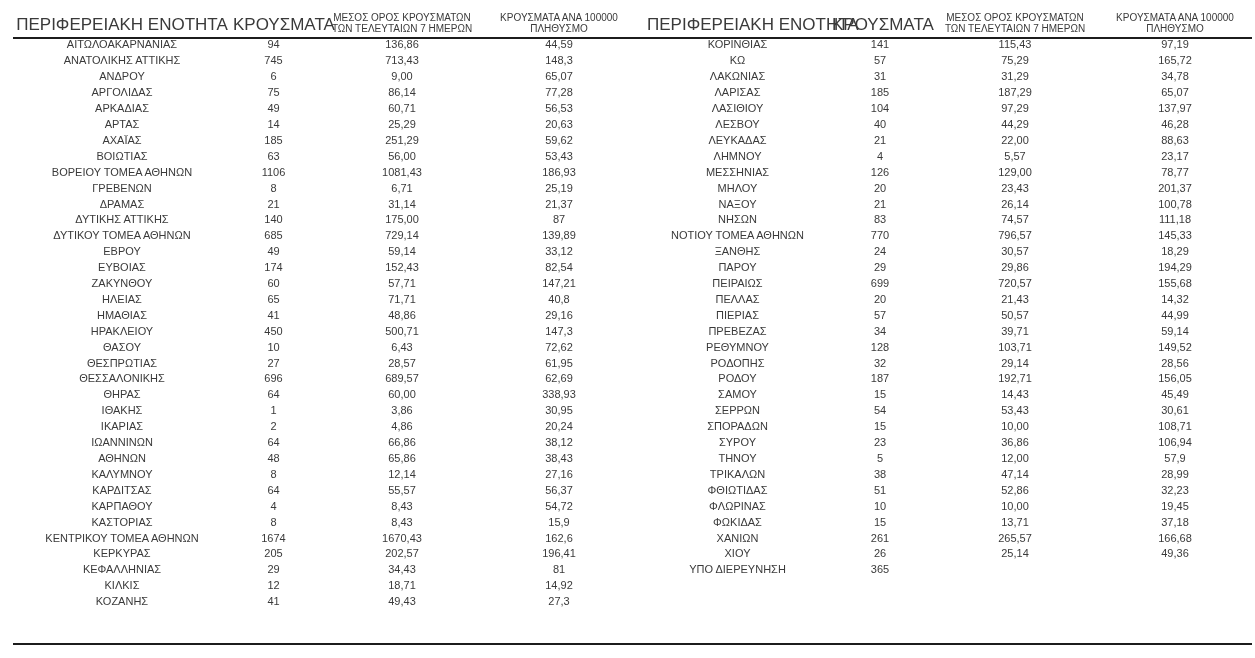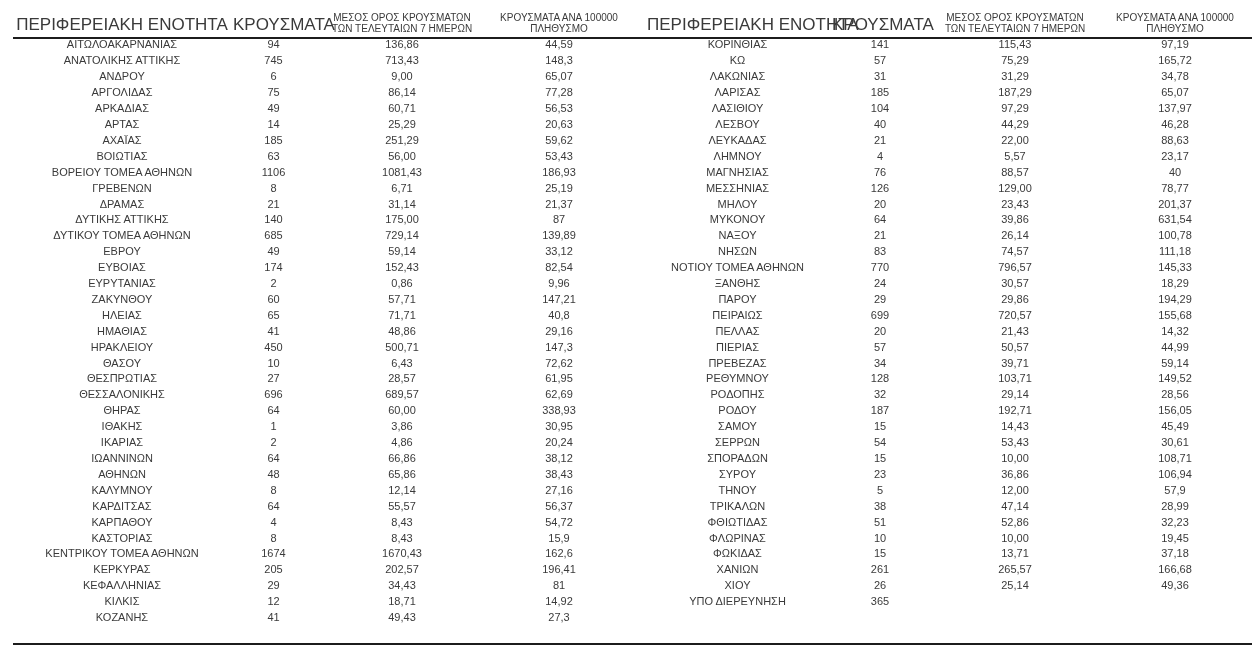--- a/index.html
+++ b/index.html
@@ -165,26 +165,20 @@
           <td>59,14</td>
           <td>33,12</td>
         </tr>
         <tr>
           <td>ΕΥΒΟΙΑΣ</td>
           <td>174</td>
           <td>152,43</td>
           <td>82,54</td>
         </tr>
         <tr>
-          <td>ΕΥΡΥΤΑΝΙΑΣ</td>
-          <td>2</td>
-          <td>0,86</td>
-          <td>9,96</td>
-        </tr>
-        <tr>
           <td>ΖΑΚΥΝΘΟΥ</td>
           <td>60</td>
           <td>57,71</td>
           <td>147,21</td>
         </tr>
         <tr>
           <td>ΗΛΕΙΑΣ</td>
           <td>65</td>
           <td>71,71</td>
           <td>40,8</td>
@@ -374,44 +368,32 @@
           <td>22,00</td>
           <td>88,63</td>
         </tr>
         <tr>
           <td>ΛΗΜΝΟΥ</td>
           <td>4</td>
           <td>5,57</td>
           <td>23,17</td>
         </tr>
         <tr>
-          <td>ΜΑΓΝΗΣΙΑΣ</td>
-          <td>76</td>
-          <td>88,57</td>
-          <td>40</td>
-        </tr>
-        <tr>
           <td>ΜΕΣΣΗΝΙΑΣ</td>
           <td>126</td>
           <td>129,00</td>
           <td>78,77</td>
         </tr>
         <tr>
           <td>ΜΗΛΟΥ</td>
           <td>20</td>
           <td>23,43</td>
           <td>201,37</td>
         </tr>
         <tr>
-          <td>ΜΥΚΟΝΟΥ</td>
-          <td>64</td>
-          <td>39,86</td>
-          <td>631,54</td>
-        </tr>
-        <tr>
           <td>ΝΑΞΟΥ</td>
           <td>21</td>
           <td>26,14</td>
           <td>100,78</td>
         </tr>
         <tr>
           <td>ΝΗΣΩΝ</td>
           <td>83</td>
           <td>74,57</td>
           <td>111,18</td>

